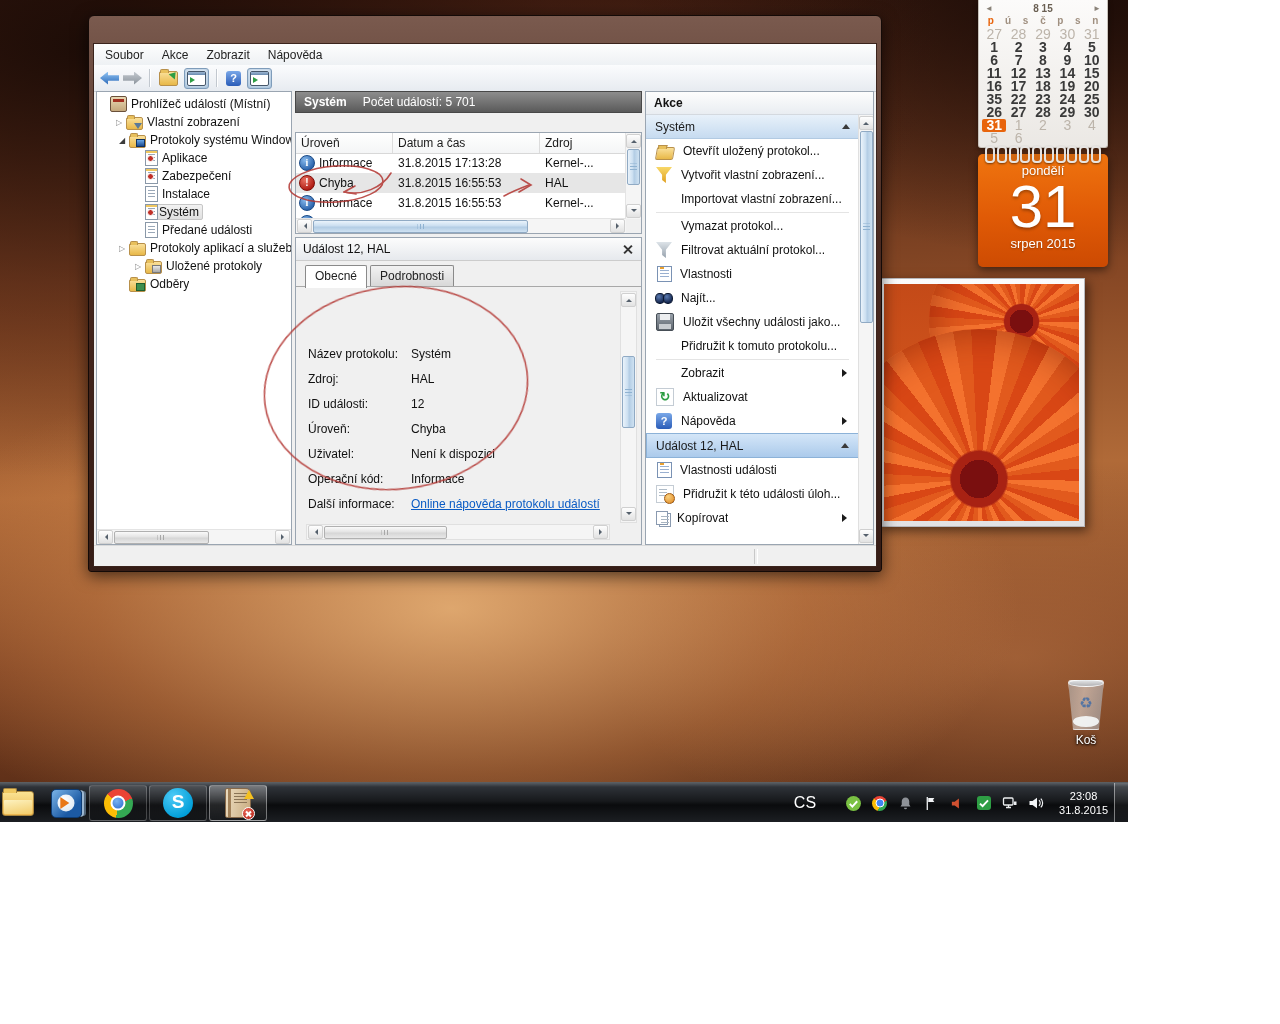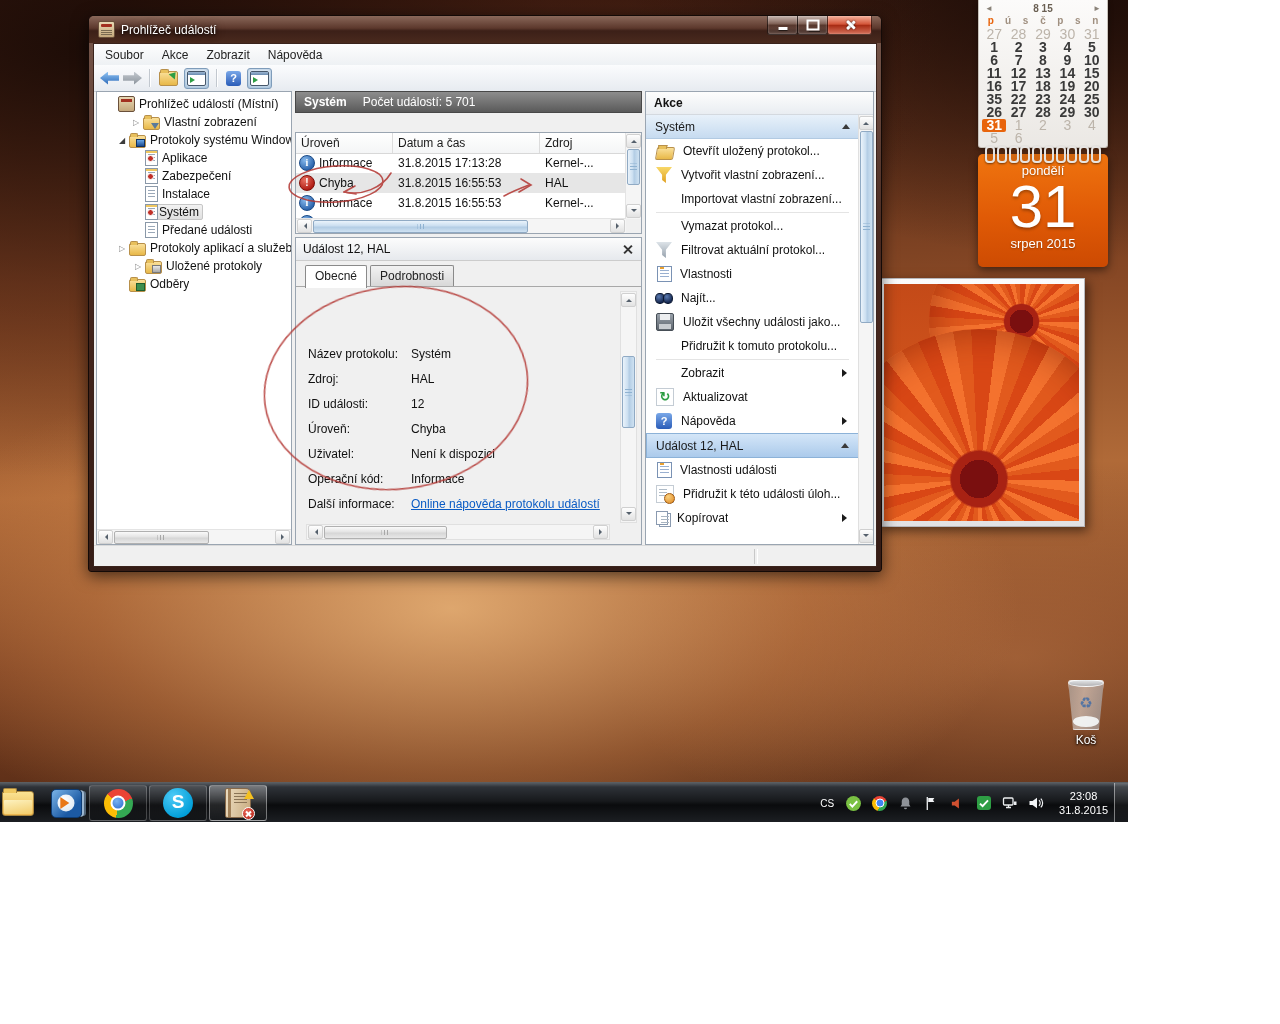--- a/index.html
+++ b/index.html
@@ -244,21 +244,21 @@
   .skypeL{width:30px;height:30px;border-radius:50%;background:radial-gradient(circle at 35% 28%,#4ecbf7,#009ed8 75%);position:relative}
   .skypeL::after{content:"S";position:absolute;left:50%;top:50%;transform:translate(-50%,-54%);color:#fff;font-size:19px;font-weight:bold}
   .evt-ic{width:24px;height:28px;background:linear-gradient(100deg,#ecdcc0,#c8ac80);border:1px solid #86694a;border-radius:2px 5px 5px 2px;position:relative}
   .evt-ic::before{content:"";position:absolute;left:2px;top:0;bottom:0;width:3px;background:#a08058}
   .evt-ic::after{content:"";position:absolute;left:8px;top:4px;right:3px;height:12px;background:repeating-linear-gradient(#8a7456 0 1px,transparent 1px 3px)}
   .warn{position:absolute;right:-4px;top:-4px;width:0;height:0;border:5px solid transparent;border-bottom:9px solid #f4c020;z-index:2}
   .errb{position:absolute;right:-5px;bottom:-3px;width:11px;height:11px;border-radius:50%;background:radial-gradient(circle at 35% 30%,#e86858,#b01c10);border:1px solid #fff;z-index:2}
   .errb::after{content:"";position:absolute;left:2px;top:4.5px;right:2px;height:2px;background:#fff;transform:rotate(45deg)}
   .errb::before{content:"";position:absolute;left:2px;top:4.5px;right:2px;height:2px;background:#fff;transform:rotate(-45deg)}
   .tray{position:absolute;right:14px;top:0;bottom:0;display:flex;align-items:center;gap:9px}
-  .cs{color:#fff;font-size:10px;margin-right:2px}
+  .cs{color:#fff;font-size:16px;margin-right:20px}
   .tray-ic{width:17px;height:17px;display:flex;align-items:center;justify-content:center}
   .tray-ic svg{display:block}
   .chrome-mini{width:15px;height:15px;border-radius:50%;position:relative;background:conic-gradient(from -50deg,#ea4335 0 120deg,#34a853 120deg 240deg,#fbbc05 240deg 360deg)}
   .chrome-mini::after{content:"";position:absolute;left:50%;top:50%;transform:translate(-50%,-50%);width:7px;height:7px;border-radius:50%;background:#4285f4;border:1.5px solid #fff}
   .clock{color:#fff;font-size:11px;text-align:center;line-height:14px;padding:0 6px;white-space:nowrap}
   .show-desktop{position:absolute;right:-14px;top:0;bottom:0;width:13px;border-left:1px solid rgba(255,255,255,.45);
     background:linear-gradient(rgba(255,255,255,.12),rgba(0,0,0,.2))}
 </style>
 </head>
 <body>
@@ -354,35 +354,20 @@
     </div>
 
     <div class="recycle">
       <div class="bin">
           <span class="bin-mark">♻</span>
         </div>
       <div class="bin-label">Koš</div>
     </div>
 
     <div class="window">
-      <div class="titlebar">
-        <span class="win-ic"></span>
-        <span class="win-title">Prohlížeč událostí</span>
-        <div class="win-controls">
-          <div class="win-btn">
-              <span class="g-min"></span>
-            </div>
-          <div class="win-btn">
-              <span class="g-max"></span>
-            </div>
-          <div class="win-btn close">
-              <span class="g-x"></span>
-            </div>
-        </div>
-      </div>
       <div class="win-body">
         <div class="menubar">
             <span class="menu-item">Soubor</span>
             <span class="menu-item">Akce</span>
             <span class="menu-item">Zobrazit</span>
             <span class="menu-item">Nápověda</span>
           </div>
         <div class="toolbar">
           <span class="nav-back"></span>
           <span class="nav-fwd"></span>
@@ -399,26 +384,26 @@
             </span>
           <span class="tb-toggle">
               <span class="console-ic"></span>
             </span>
         </div>
 
         <div class="content">
 
           <div class="pane tree-pane">
             <div class="tree-list">
-                <div class="tree-item" style="padding-left: 8px;">
+                <div class="tree-item" style="padding-left: 0;">
                   <span class="exp exp-n"></span>
                   <span class="ti eventviewer-root-icon"></span>
                   <span class="tree-label">Prohlížeč událostí (Místní)</span>
                 </div>
-                <div class="tree-item" style="padding-left: 33px;">
+                <div class="tree-item" style="padding-left: 16px;">
                   <span class="exp exp-c"></span>
                   <span class="ti custom-views-folder-icon"></span>
                   <span class="tree-label">Vlastní zobrazení</span>
                 </div>
                 <div class="tree-item" style="padding-left: 19px;">
                   <span class="exp exp-e"></span>
                   <span class="ti windows-logs-folder-icon"></span>
                   <span class="tree-label">Protokoly systému Windows</span>
                 </div>
                 <div class="tree-item" style="padding-left: 34px;">

